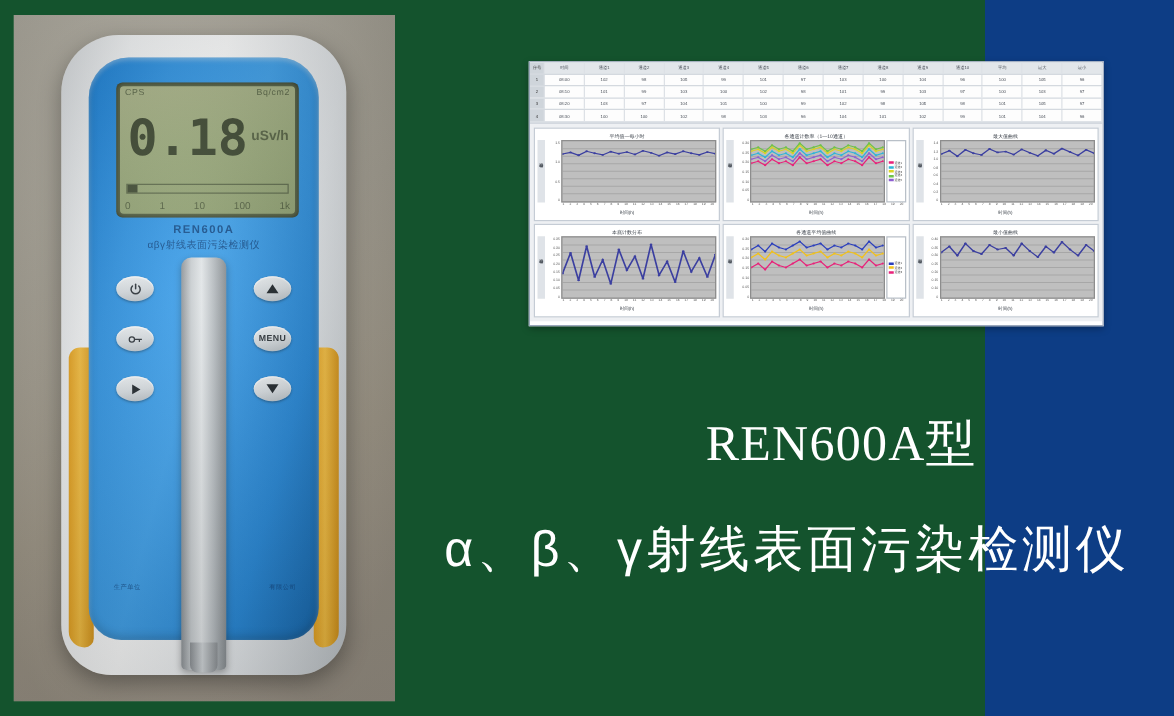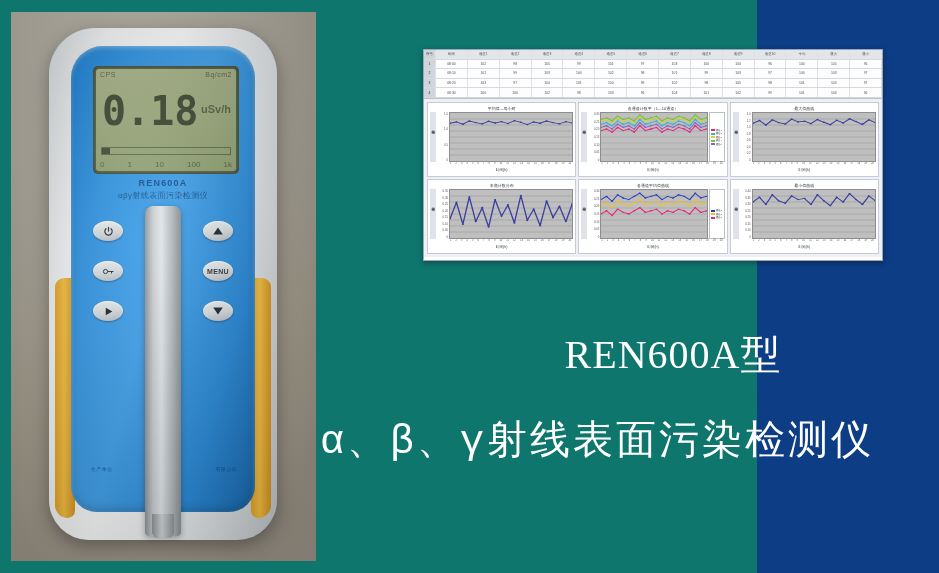--- a/index.html
+++ b/index.html
@@ -10,21 +10,22 @@
   body {
     width: 939px;
     height: 573px;
     overflow: hidden;
     font-family: "Liberation Sans", sans-serif;
   }
   #root {
     position: relative;
     width: 757px;
     height: 573px;
-    background: #0f766e;
+    background: #14532d;
+    padding-left: 31px;
   }
 
   
   .photo {
     position: absolute;
     left: 11px;
     top: 12px;
     width: 305px;
     height: 549px;
     background: linear-gradient(160deg, #b6b2a6 0%, #aaa598 35%, #a59d8d 65%, #9e968a 100%);
@@ -259,22 +260,23 @@
     color: #ffffff;
     font-family: "Liberation Serif", serif;
     font-size: 40px;
     letter-spacing: 1px;
     white-space: nowrap;
   }
   .title-sub {
     position: absolute;
     left: 320px; top: 412px;
     width: 619px;
+    text-align: center;
     color: #ffffff;
-    font-family: Liberation Mono, monospace;
+    font-family: Liberation Sans, sans-serif;
     font-size: 40px;
     letter-spacing: 3px;
     white-space: nowrap;
   }
 </style>
 </head>
 <body>
 
 <div id="root">
 

